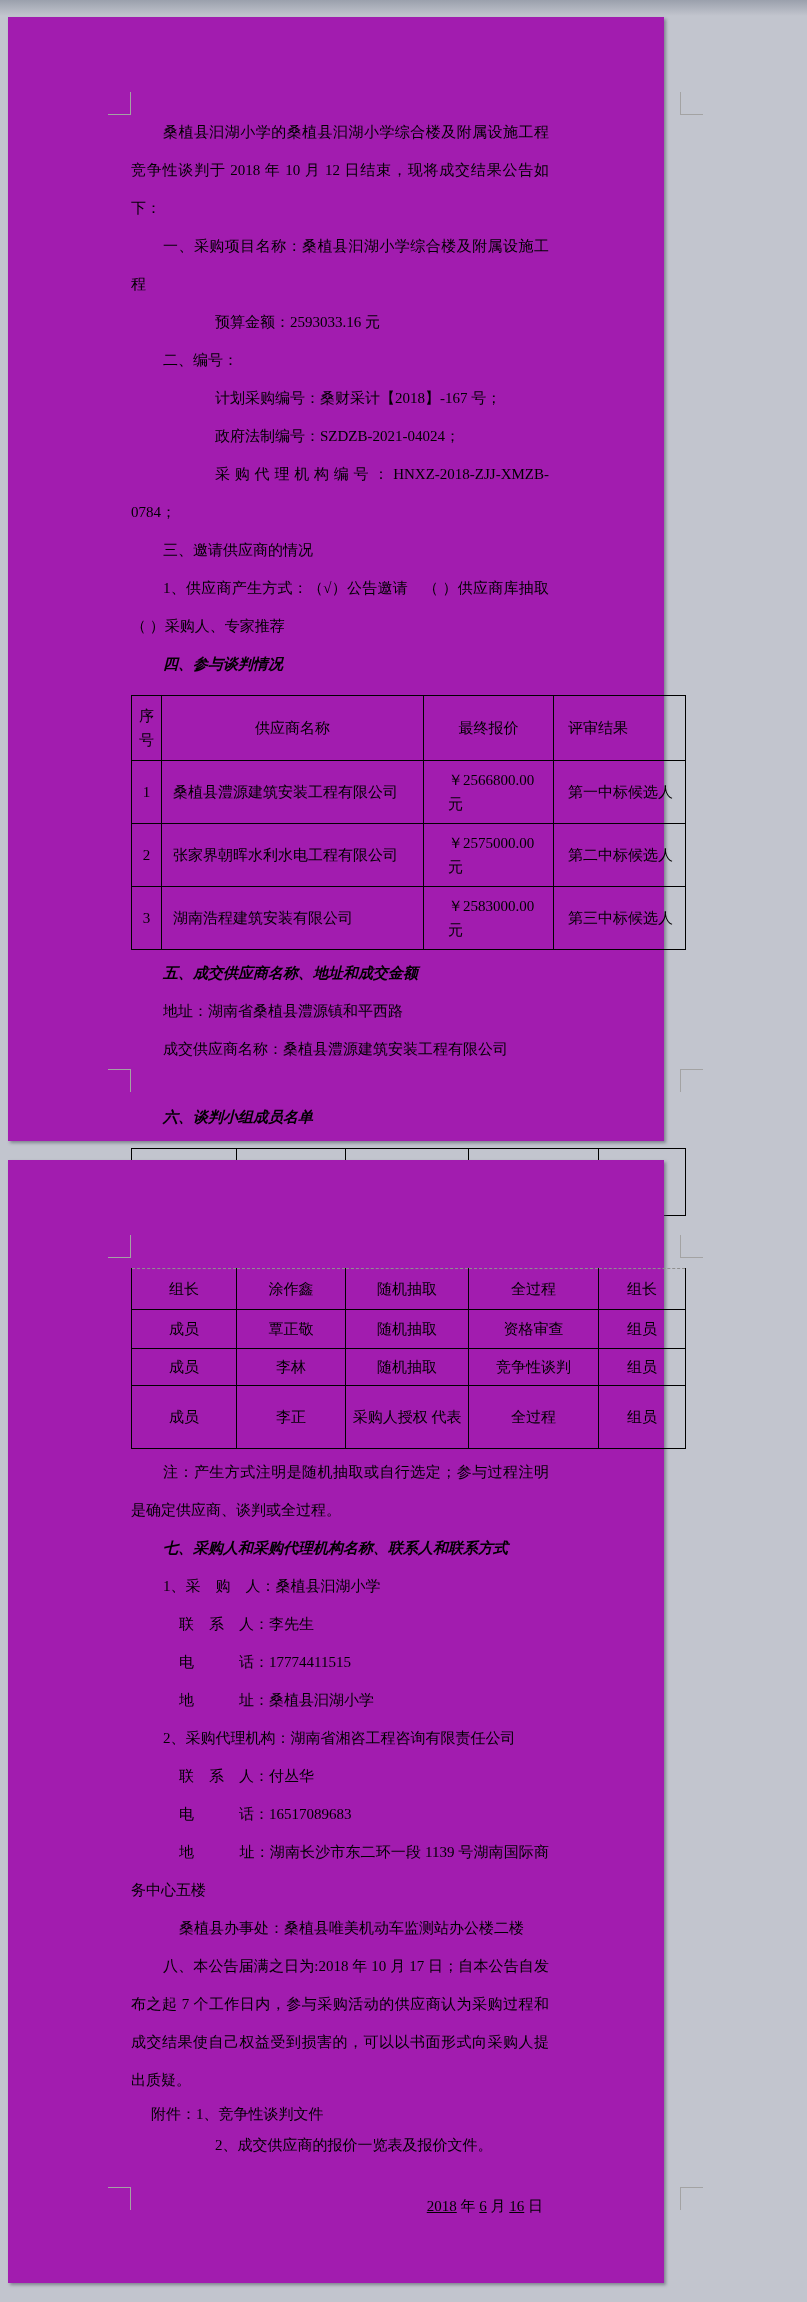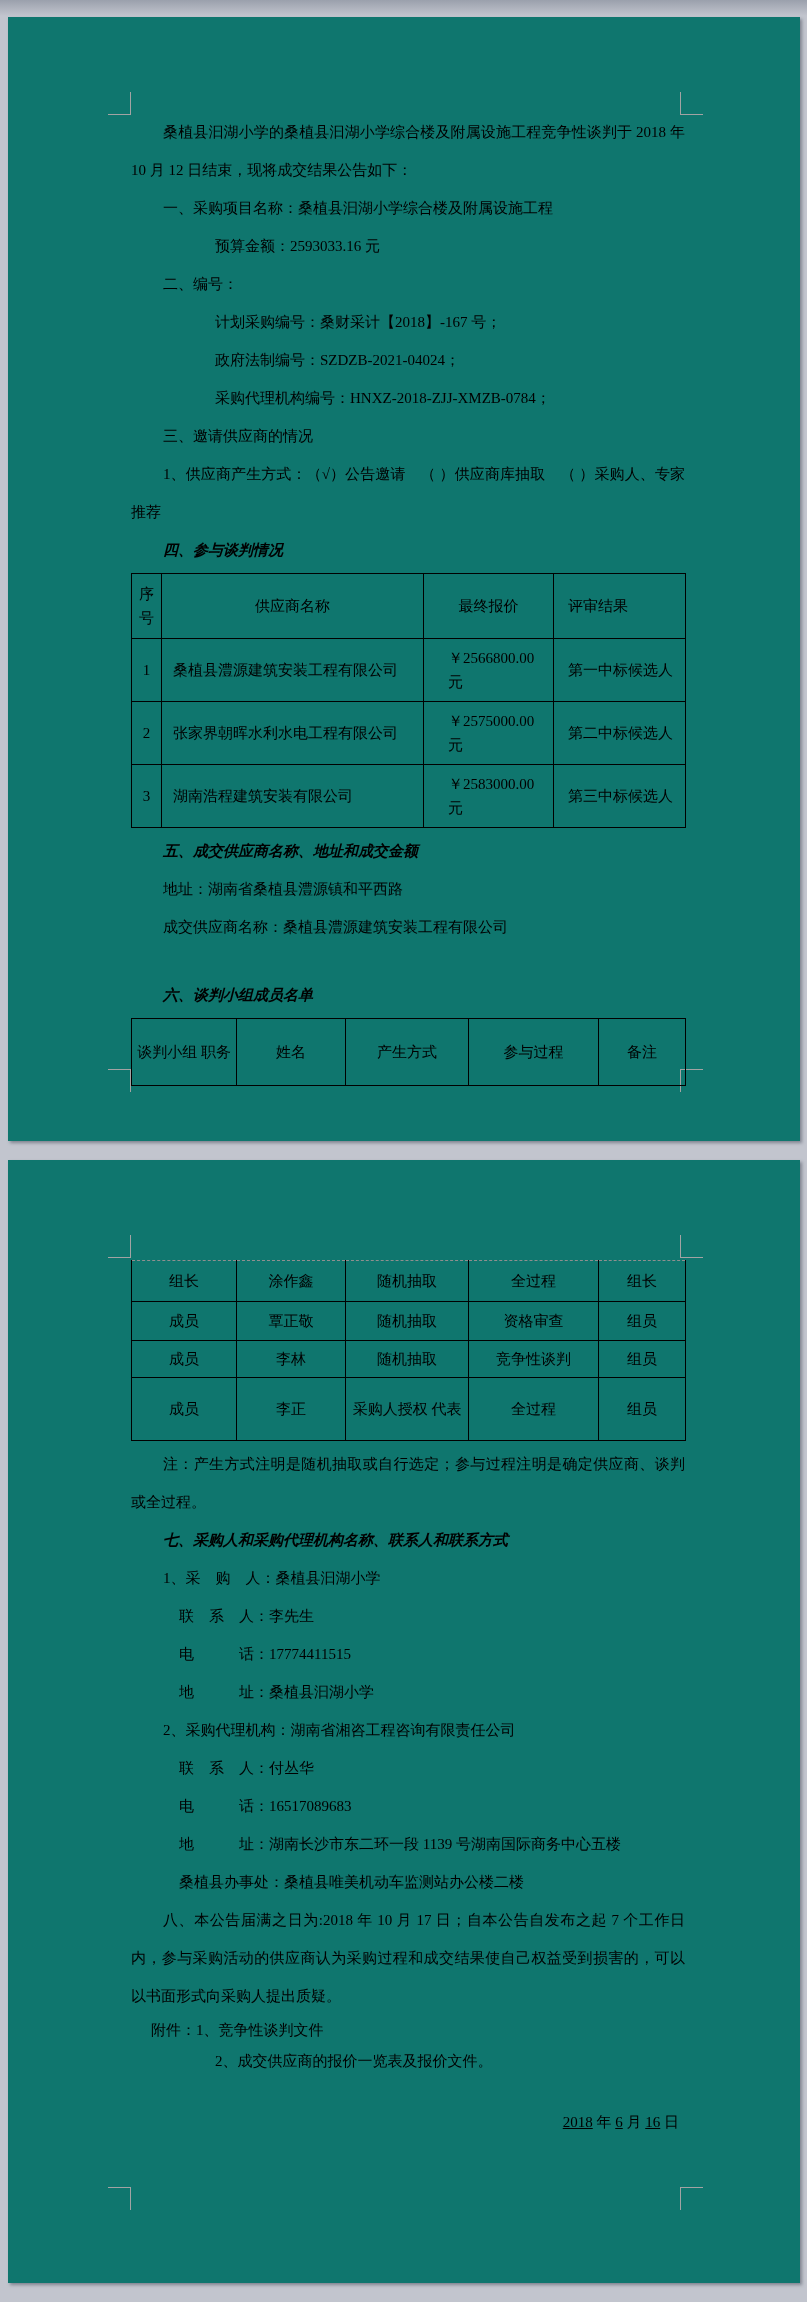--- a/index.html
+++ b/index.html
@@ -1,33 +1,33 @@
 <!DOCTYPE html>
 <html><head>
 <meta charset="utf-8">
 <style>
   html,body{margin:0;padding:0;}
   body{background:#c2c5ce;font-family:"Liberation Serif","DejaVu Serif",serif;}
   .canvas{position:relative;width:807px;height:2302px;background:#c2c5ce;overflow:hidden;}
   .top-shade{position:absolute;top:0;left:0;width:807px;height:16px;
     background:linear-gradient(#9aa0ac,#c2c5ce);}
-  .page{position:absolute;left:8px;width:792px;background:#0f766e;
+  .page{position:absolute;left:8px;width:656px;background:#a21caf;
     box-shadow:2px 2px 3px rgba(75,80,95,.55);}
   .page1{top:17px;height:1124px;}
   .page2{top:1160px;height:1123px;}
   .content{position:relative;box-sizing:border-box;padding:96px 115px 0 123px;color:#000;}
   .p{font-size:15px;line-height:38px;text-align:justify;}
   .ind2{text-indent:32px;}
   .ind4{text-indent:84px;}
   .ind1{text-indent:20px;}
   .indc{text-indent:48px;}
   .b{font-weight:bold;font-style:italic;}
   .spacer30{height:30px;}
   .spacer26{height:26px;}
-  table{border-collapse:collapse;table-layout:fixed;width:554px;margin:4px 0 4px 0;padding-left:43px;}
+  table{border-collapse:collapse;table-layout:fixed;width:554px;margin:12px 0 4px 0;padding-left:43px;}
   td{border:1px solid #000;font-size:15px;line-height:24px;padding:2px 4px;
      overflow:hidden;vertical-align:middle;}
   .cc{text-align:center;}
   .cl{text-align:left;padding-left:11px;}
   .cp{text-align:left;padding-left:24px;}
   .cr{text-align:left;padding-left:14px;}
   .hrow td{height:60px;}
   .brow td{height:58px;}
   .cont-table td{text-align:center;}
   .cont-table tr:first-child td{border-top:1px dashed #8f8f8f;}

